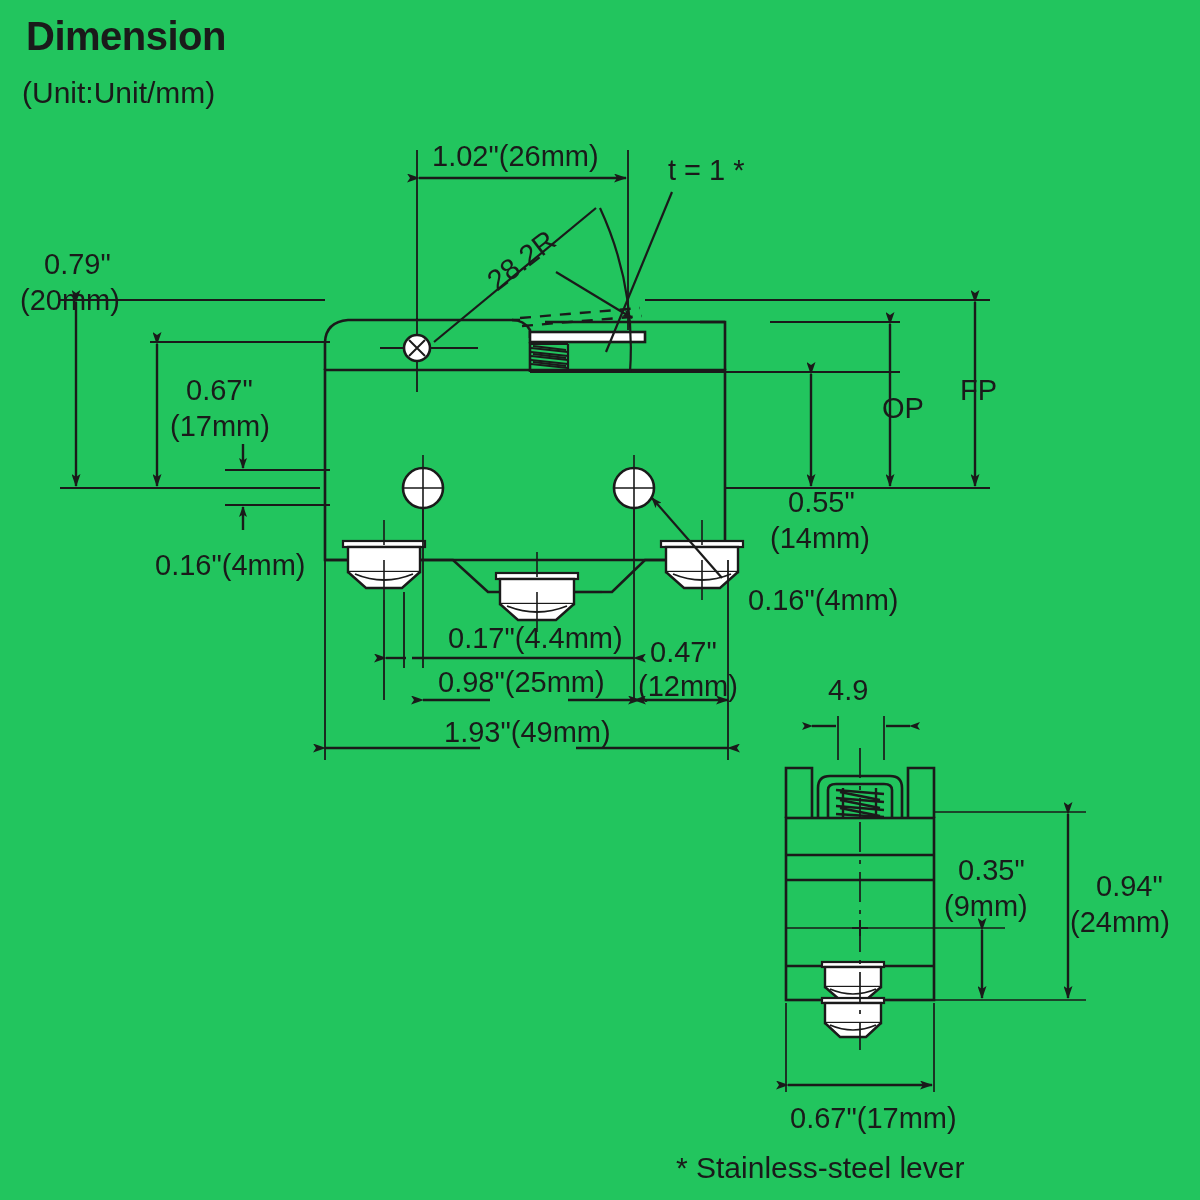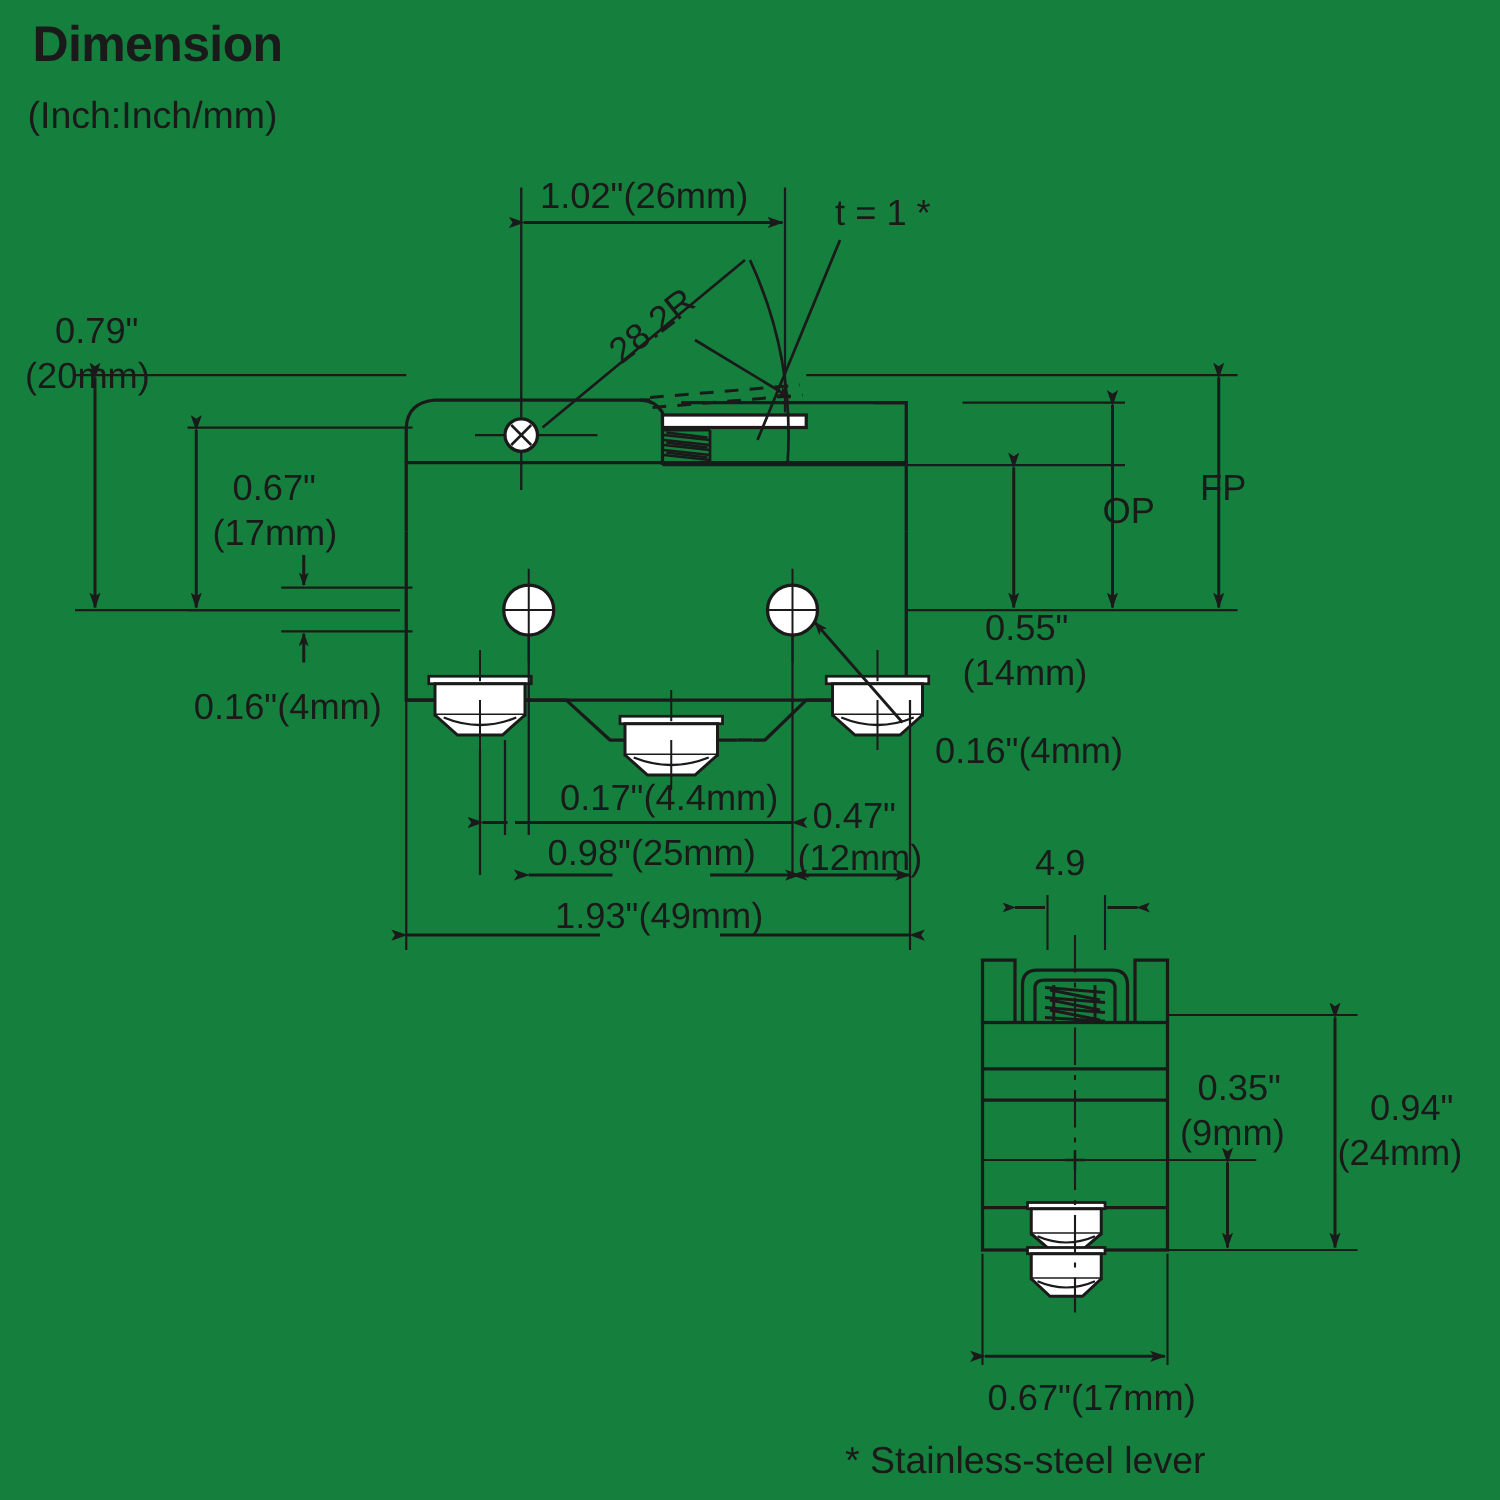--- a/index.html
+++ b/index.html
@@ -1,31 +1,31 @@
 <!DOCTYPE html>
 <html><head>
 <meta charset="utf-8">
 <style>
   html,body{margin:0;padding:0;background:#ffffff;}
   body{width:1200px;height:1200px;font-family:"Liberation Sans",sans-serif;color:#1a1a1a;}
-  #root{position:relative;width:1200px;height:1200px;overflow:hidden;background:#15803d;}
+  #root{position:relative;width:1200px;height:1200px;overflow:hidden;background:#22c55e;}
   .txt{position:absolute;white-space:pre;line-height:1.12;}
   #title{left:26px;top:14px;font-size:40px;font-weight:bold;letter-spacing:-0.5px;}
   #unit{left:22px;top:76px;font-size:30px;}
   svg{position:absolute;left:0;top:0;}
   .lbl2{font-family:"Liberation Sans",sans-serif;font-size:29px;fill:#1a1a1a;}
   .foot{font-family:"Liberation Sans",sans-serif;font-size:30px;fill:#1a1a1a;}
 </style>
 </head>
 <body>
 
 <div id="root">
 
   <div class="txt" id="title">Dimension</div>
-  <div class="txt" id="unit">(Inch:Inch/mm)</div>
+  <div class="txt" id="unit">(Unit:Unit/mm)</div>
 
   <svg width="1200" height="1200" viewBox="0 0 1200 1200">
     <defs>
       <marker id="ah" markerWidth="13" markerHeight="9" refX="12" refY="4.5" orient="auto" markerUnits="userSpaceOnUse">
         <path d="M0,0 L13,4.5 L0,9 L3,4.5 Z" fill="#1a1a1a"></path>
       </marker>
       <marker id="ahs" markerWidth="11" markerHeight="8" refX="10" refY="4" orient="auto" markerUnits="userSpaceOnUse">
         <path d="M0,0 L11,4 L0,8 L2.6,4 Z" fill="#1a1a1a"></path>
       </marker>
     </defs>

